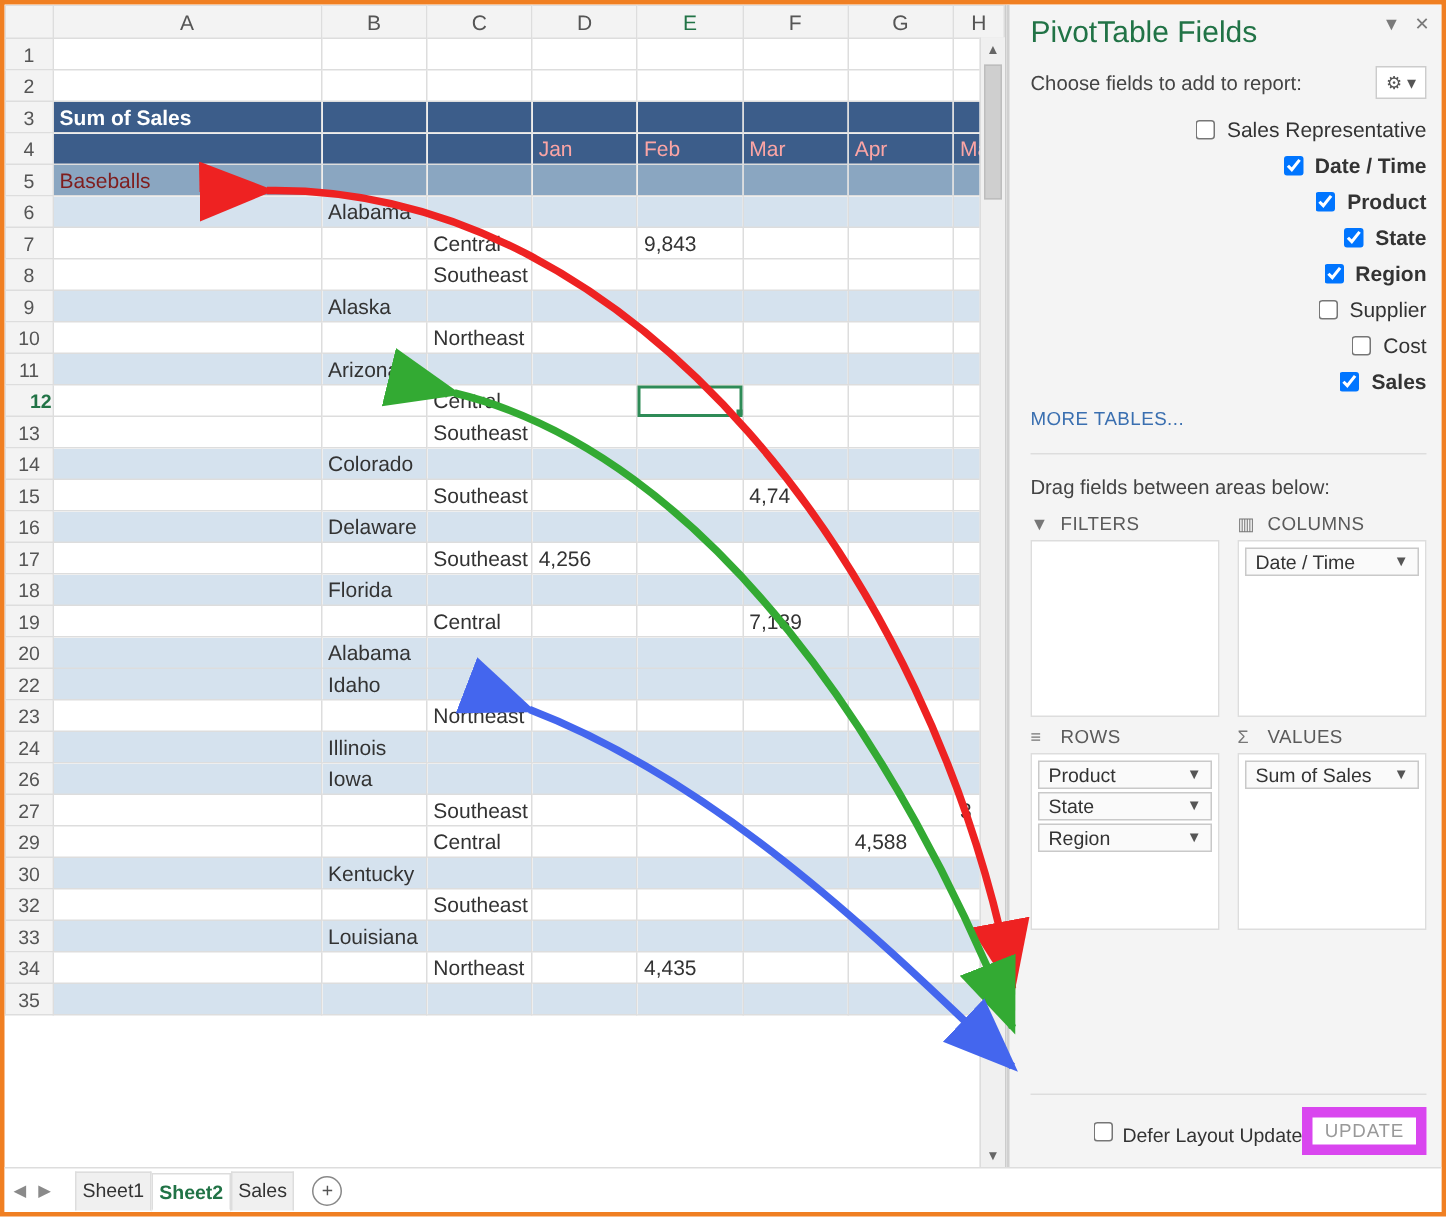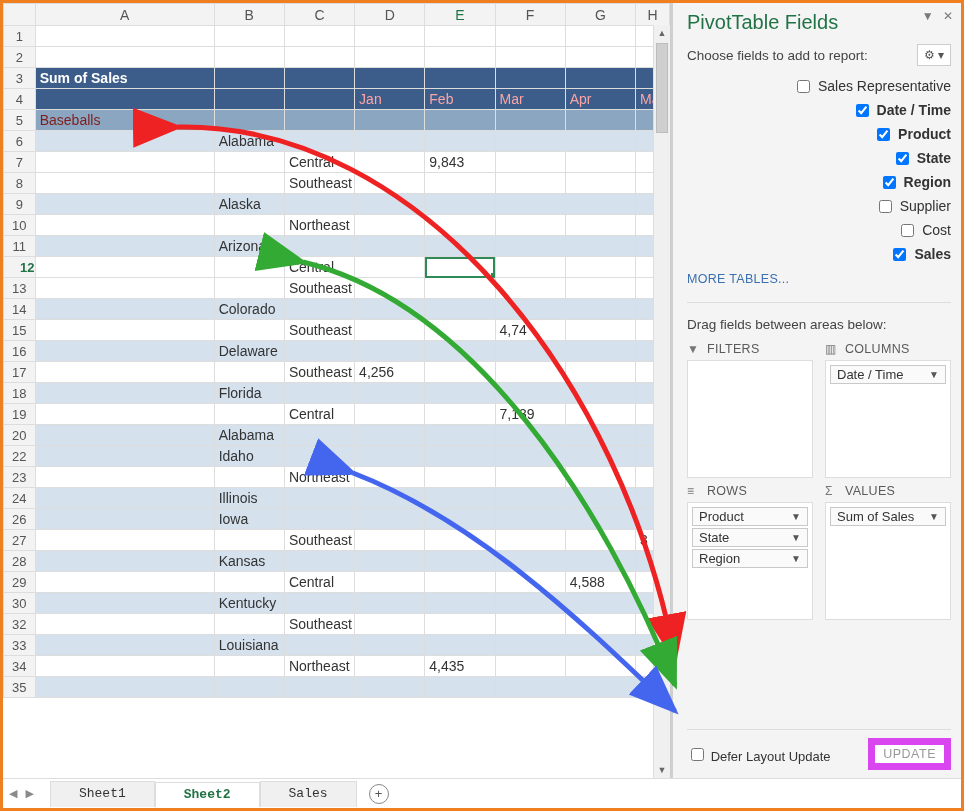--- a/index.html
+++ b/index.html
@@ -48,28 +48,28 @@
   .fp-more { color: #3a6fb0; font-size: 12.5px; margin: 6px 0 10px 0; cursor: pointer; letter-spacing: 0.3px; }
   .fp-drag-label { font-size: 13.5px; color: #444; border-top: 1px solid #ddd; padding-top: 14px; margin-top: 6px; }
   .fp-areas { display: grid; grid-template-columns: 1fr 1fr; grid-template-rows: auto auto; gap: 6px 12px; margin-top: 10px; flex: 1; align-content: start; }
   .area-box { }
   .area-title { font-size: 12.5px; color: #5a5a5a; display: flex; align-items: center; gap: 6px; margin-bottom: 4px; letter-spacing: 0.3px; }
   .area-title .ic { font-size: 12px; color: #777; display: inline-block; width: 14px; }
   .area-list { background: #fff; border: 1px solid #ddd; min-height: 58px; padding: 2px; }
   .area-list.tall { min-height: 118px; }
   .area-item { border: 1px solid #c9c9c9; background: #fafafa; padding: 1px 6px; margin: 2px; font-size: 13px; display: flex; align-items: center; justify-content: space-between; cursor: grab; }
   .area-item .dd { font-size: 10px; color: #555; }
-  .fp-footer { border-top: 1px solid #ddd; padding: 8px 0; display: flex; align-items: center; justify-content: space-between; font-size: 13px; }
+  .fp-footer { border-top: 1px solid #ddd; padding: 8px 0; display: flex; align-items: center; justify-content: flex-end; font-size: 13px; }
   .fp-footer .upd-btn { border: 7px solid #d946ef; background: #fff; color: #999; padding: 2px 8px; font-size: 12.5px; cursor: pointer; letter-spacing: 0.5px; }
 
   
   .tab-bar { height: 30px; border-top: 1px solid #ddd; background: #fff; display: flex; align-items: center; font-size: 13px; padding: 0 6px; gap: 2px; }
   .tab-nav { display: flex; align-items: center; gap: 8px; color: #8a8a8a; margin-right: 14px; }
   .tab-nav span { cursor: pointer; font-size: 11px; }
-  .tab { padding: 4px 28px; border: 1px solid #ddd; border-bottom: none; background: #f0f0f0; cursor: pointer; font-family: Liberation Mono, monospace; }
+  .tab { padding: 4px 4px; border: 1px solid #ddd; border-bottom: none; background: #f0f0f0; cursor: pointer; }
   .tab.active { background: #fff; color: #217346; font-weight: bold; border-bottom: 2px solid #fff; position: relative; top: 1px; }
   .tab-add { margin-left: 10px; width: 20px; height: 20px; border: 1.2px solid #888; border-radius: 50%; display: flex; align-items: center; justify-content: center; font-size: 13px; color: #555; cursor: pointer; }
 
   
   .vscroll { position: absolute; right: 0; top: 22px; bottom: 0; width: 17px; background: #f0f0f0; border-left: 1px solid #ddd; }
   .vscroll .thumb { position: absolute; left: 2px; right: 2px; top: 18px; height: 90px; background: #cfcfcf; border: 1px solid #bdbdbd; }
   .vscroll .btn { position: absolute; left: 0; right: 0; height: 16px; background: #f0f0f0; display: flex; align-items: center; justify-content: center; font-size: 9px; color: #666; }
   .vscroll .btn.up { top: 0; }
   .vscroll .btn.down { bottom: 0; }
 
@@ -375,31 +375,20 @@
             <tr class="region-row">
               <th>27</th>
               <td></td>
               <td></td>
               <td>Southeast</td>
               <td></td>
               <td></td>
               <td></td>
               <td></td>
               <td class="num">3</td>
-            </tr>
-            <tr class="state-row">
-              <th>28</th>
-              <td></td>
-              <td>Kansas</td>
-              <td></td>
-              <td></td>
-              <td></td>
-              <td></td>
-              <td></td>
-              <td></td>
             </tr>
             <tr class="region-row">
               <th>29</th>
               <td></td>
               <td></td>
               <td>Central</td>
               <td></td>
               <td></td>
               <td></td>
               <td class="num">4,588</td>

